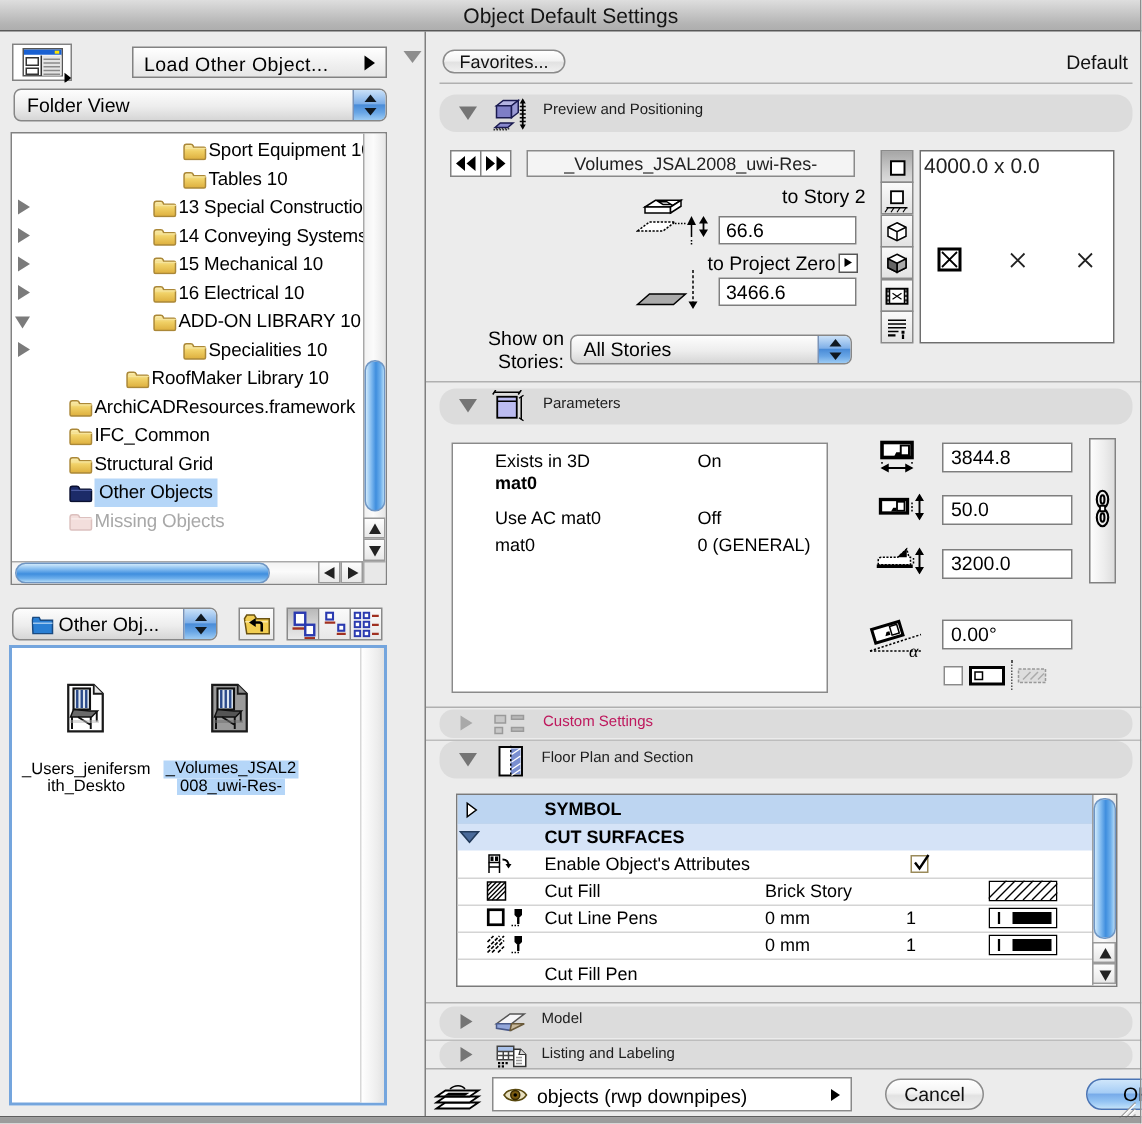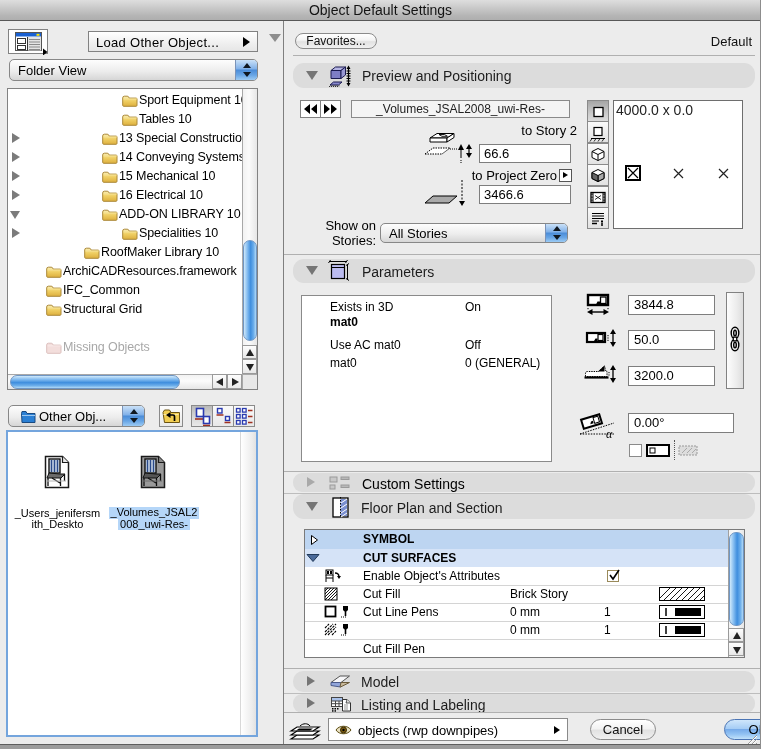--- a/index.html
+++ b/index.html
@@ -19,21 +19,21 @@
  background:linear-gradient(#fdfdfd,#ededed 55%,#d6d6d6);overflow:hidden;}
 .pcap{position:absolute;right:0;top:0;bottom:0;width:21px;
  background:linear-gradient(#cae1f8 0%,#80b0e8 45%,#4a8cd8 50%,#68a5e5 75%,#9ccbf4 100%);
  border-left:1px solid #7a93b8;}
 .parr{position:absolute;left:50%;width:0;height:0;border-left:4px solid transparent;border-right:4px solid transparent;margin-left:-4px;}
 .parr.up{border-bottom:5px solid #101820;}
 .parr.dn{border-top:5px solid #101820;}
 .ptxt{position:absolute;left:8px;top:50%;transform:translateY(-50%);font-size:13px;color:#000;white-space:nowrap;}
 .hline{height:1px;background:#b0b0b0;}
 .hdrbar{background:#dcdcdc;border-radius:11px;box-sizing:border-box;}
-.hdrtxt{font-size:14px;color:#1d1d1d;white-space:nowrap;}
+.hdrtxt{font-size:10px;color:#1d1d1d;white-space:nowrap;}
 .row{position:absolute;height:19px;line-height:19px;font-size:12.5px;letter-spacing:-0.1px;color:#000;white-space:nowrap;}
 .trow{position:absolute;height:18px;line-height:18px;font-size:12px;color:#000;white-space:nowrap;}
 .thumb-v{background:linear-gradient(to right,#cfe9fb 0%,#7fb9ef 30%,#3f8ede 55%,#6caeeb 80%,#b0d9f7 100%);border:1px solid #6f96c4;border-radius:7px;box-sizing:border-box;}
 .thumb-h{background:linear-gradient(#cfe9fb 0%,#7fb9ef 30%,#3f8ede 55%,#6caeeb 80%,#b0d9f7 100%);border:1px solid #6f96c4;border-radius:7px;box-sizing:border-box;}
 .sbtrack{background:linear-gradient(to right,#f2f2f2,#fbfbfb 40%,#e4e4e4);}
 .sbtrack-h{background:linear-gradient(#f2f2f2,#fbfbfb 40%,#e4e4e4);}
 .sbbtn{background:linear-gradient(#fdfdfd,#e8e8e8);border:1px solid #9a9a9a;box-sizing:border-box;}
 </style>
 </head>
 <body>
@@ -183,20 +183,27 @@
         </svg>
         <span style="position:absolute;left:55px;top:0;">IFC_Common</span>
       </div>
 <div class="row" style="left:0;top:211px;width:234px;">
         <svg width="16" height="13" viewBox="0 0 16 13" style="position:absolute;left:38px;top:3px;">
 <path d="M0.7 11.3V4q0-1.8 1.6-1.8h2.9q1.2 0 1.5 0.9l0.4 1h7q0.9 0 0.9 0.9v6.3q0 1-1 1H1.7q-1 0-1-1z" fill="url(#gf)" stroke="#ab8838"></path>
 <path d="M1.5 4.9h13.7" stroke="#f6e49a" stroke-width="0.8"></path>
         </svg>
         <span style="position:absolute;left:55px;top:0;">Structural Grid</span>
       </div>
+<div class="row" style="left:0;top:230px;width:234px;">
+        <svg width="16" height="13" viewBox="0 0 16 13" style="position:absolute;left:38px;top:3px;">
+<path d="M0.7 11.3V4q0-1.8 1.6-1.8h2.9q1.2 0 1.5 0.9l0.4 1h7q0.9 0 0.9 0.9v6.3q0 1-1 1H1.7q-1 0-1-1z" fill="#1c2b68" stroke="#0a1030"></path>
+<path d="M1.5 4.9h13.7" stroke="#4a5aa0" stroke-width="0.8"></path>
+        </svg>
+        <span style="position:absolute;left:55px;top:0;background:#b5d6f8;padding:0 3px;height:19px;">Other Objects</span>
+      </div>
 <div class="row" style="left:0;top:249px;width:234px;">
         <svg width="16" height="13" viewBox="0 0 16 13" style="position:absolute;left:38px;top:3px;">
 <path d="M0.7 11.3V4q0-1.8 1.6-1.8h2.9q1.2 0 1.5 0.9l0.4 1h7q0.9 0 0.9 0.9v6.3q0 1-1 1H1.7q-1 0-1-1z" fill="#f3dedc" stroke="#dcc0be"></path>
 <path d="M1.5 4.9h13.7" stroke="#faeeec" stroke-width="0.8"></path>
         </svg>
         <span style="position:absolute;left:55px;top:0;color:#a8a8a8;">Missing Objects</span>
       </div>
 </div>
 </div>
 
@@ -486,21 +493,21 @@
 <svg class="abs" style="left:578px;top:407px;" width="42" height="31" viewBox="0 0 42 31">
  <g transform="rotate(-17 16 14)">
   <rect x="4" y="9" width="19" height="9.5" fill="#fff" stroke="#000" stroke-width="2"></rect>
   <rect x="16" y="10.5" width="5" height="6" fill="#fff" stroke="#000"></rect>
   <path d="M13 13.5h2v2.5h-3.5z" fill="#000"></path>
  </g>
  <path d="M2 27L36 16" stroke="#000" stroke-dasharray="1.5 1.2"></path>
  <path d="M2 27h34" stroke="#000" stroke-dasharray="1.5 1.2"></path>
  <text x="28" y="31" font-size="12" font-style="italic" font-family="Liberation Serif">α</text>
 </svg>
-<div class="abs field" style="left:628px;top:413px;width:106px;height:20px;line-height:18px;padding-left:5px;">0.00°</div>
+<div class="abs field" style="left:628px;top:413px;width:87px;height:20px;line-height:18px;padding-left:5px;">0.00°</div>
 
 <div class="abs" style="left:629px;top:444px;width:13px;height:13px;background:#fff;border:1px solid #8a8a8a;box-sizing:border-box;"></div>
 <svg class="abs" style="left:646px;top:443px;" width="26" height="16" viewBox="0 0 26 16">
  <rect x="1" y="2" width="22" height="11" fill="#fff" stroke="#000" stroke-width="2"></rect>
  <rect x="4" y="5" width="5" height="5" fill="#fff" stroke="#000"></rect>
 </svg>
 <div class="abs" style="left:674px;top:440px;width:1px;height:20px;border-left:1px dotted #555;"></div>
 <svg class="abs" style="left:678px;top:444px;" width="22" height="14" viewBox="0 0 22 14">
  <rect x="1" y="2" width="18" height="9" fill="#ddd" stroke="#999" stroke-dasharray="2 1"></rect>
  <path d="M4 9l5-5M9 9l5-5M14 9l4-4" stroke="#aaa"></path>
@@ -511,21 +518,21 @@
 <div class="abs hdrbar" style="left:293px;top:473px;width:462px;height:19px;border-radius:9px;"></div>
 <div class="abs" style="left:307px;top:477px;width:0;height:0;border-top:5px solid transparent;border-bottom:5px solid transparent;border-left:8px solid #a9a9a9;"></div>
 <svg class="abs" style="left:329px;top:476px;" width="22" height="14" viewBox="0 0 22 14">
  <g fill="#c8c8c8" stroke="#9a9a9a">
       <rect x="1" y="1" width="7" height="5"></rect>
       <rect x="12" y="1" width="8" height="2.5" fill="#b8b8b8"></rect>
       <rect x="1" y="9" width="5" height="4"></rect>
       <rect x="12" y="9" width="8" height="2.5" fill="#b8b8b8"></rect>
     </g>
 </svg>
-<div class="abs hdrtxt" style="left:362px;top:476px;color:#000000;">Custom Settings</div>
+<div class="abs hdrtxt" style="left:362px;top:476px;color:#be185d;">Custom Settings</div>
 <div class="abs hline" style="left:284px;top:493px;width:477px;background:#bdbdbd;"></div>
 
 <div class="abs hdrbar" style="left:293px;top:494px;width:462px;height:25px;"></div>
 <div class="abs" style="left:306px;top:502px;width:0;height:0;border-left:6px solid transparent;border-right:6px solid transparent;border-top:9px solid #757575;"></div>
 <svg class="abs" style="left:332px;top:497px;" width="17" height="21" viewBox="0 0 17 21">
  <rect x="1" y="1" width="15" height="19" fill="#fff" stroke="#000" stroke-width="1.3"></rect>
  <rect x="8.5" y="2" width="6.5" height="17" fill="#7a8fd0"></rect>
  <path d="M9 6l6-4M9 11l6-4M9 16l6-4M9 20l6-4" stroke="#fff"></path>
  <path d="M8.5 0v21" stroke="#000" stroke-dasharray="1.5 1.5"></path>
 </svg>

